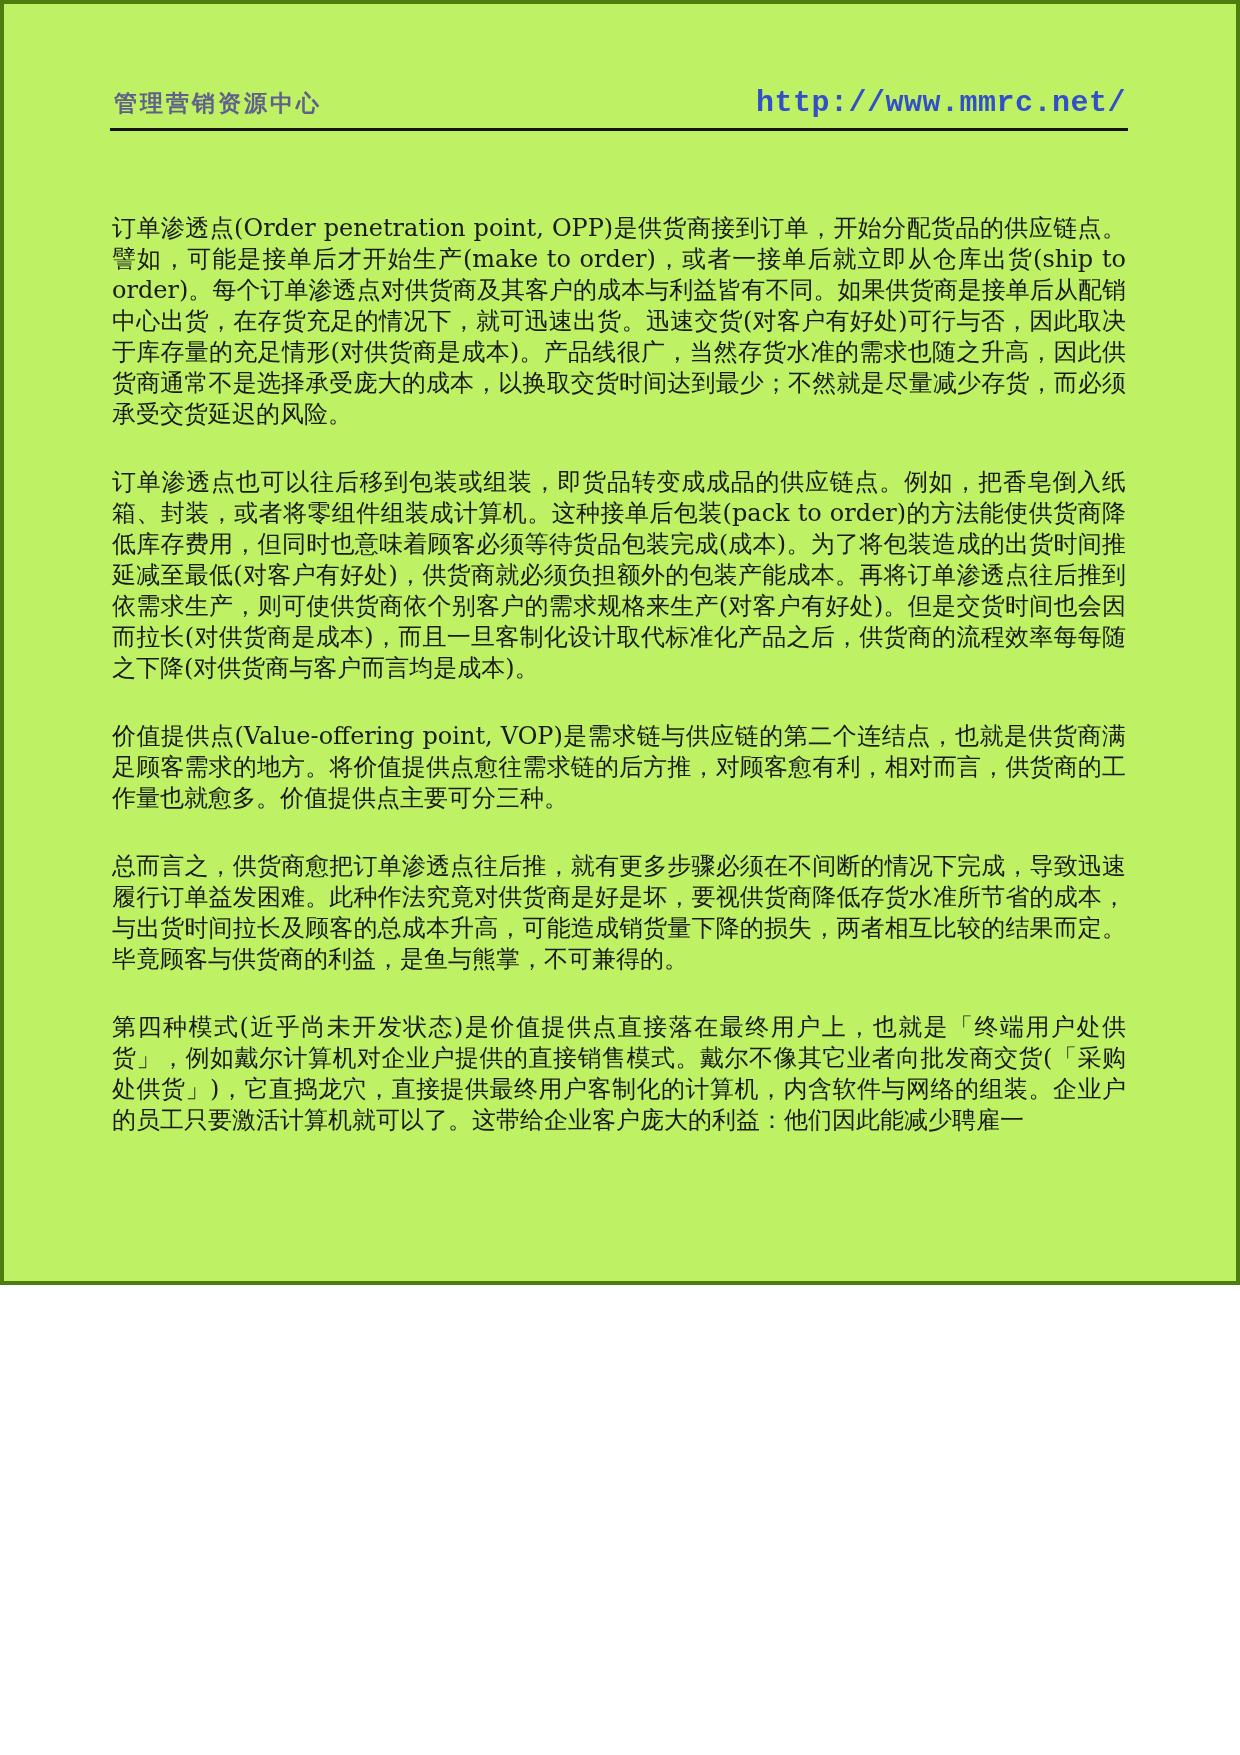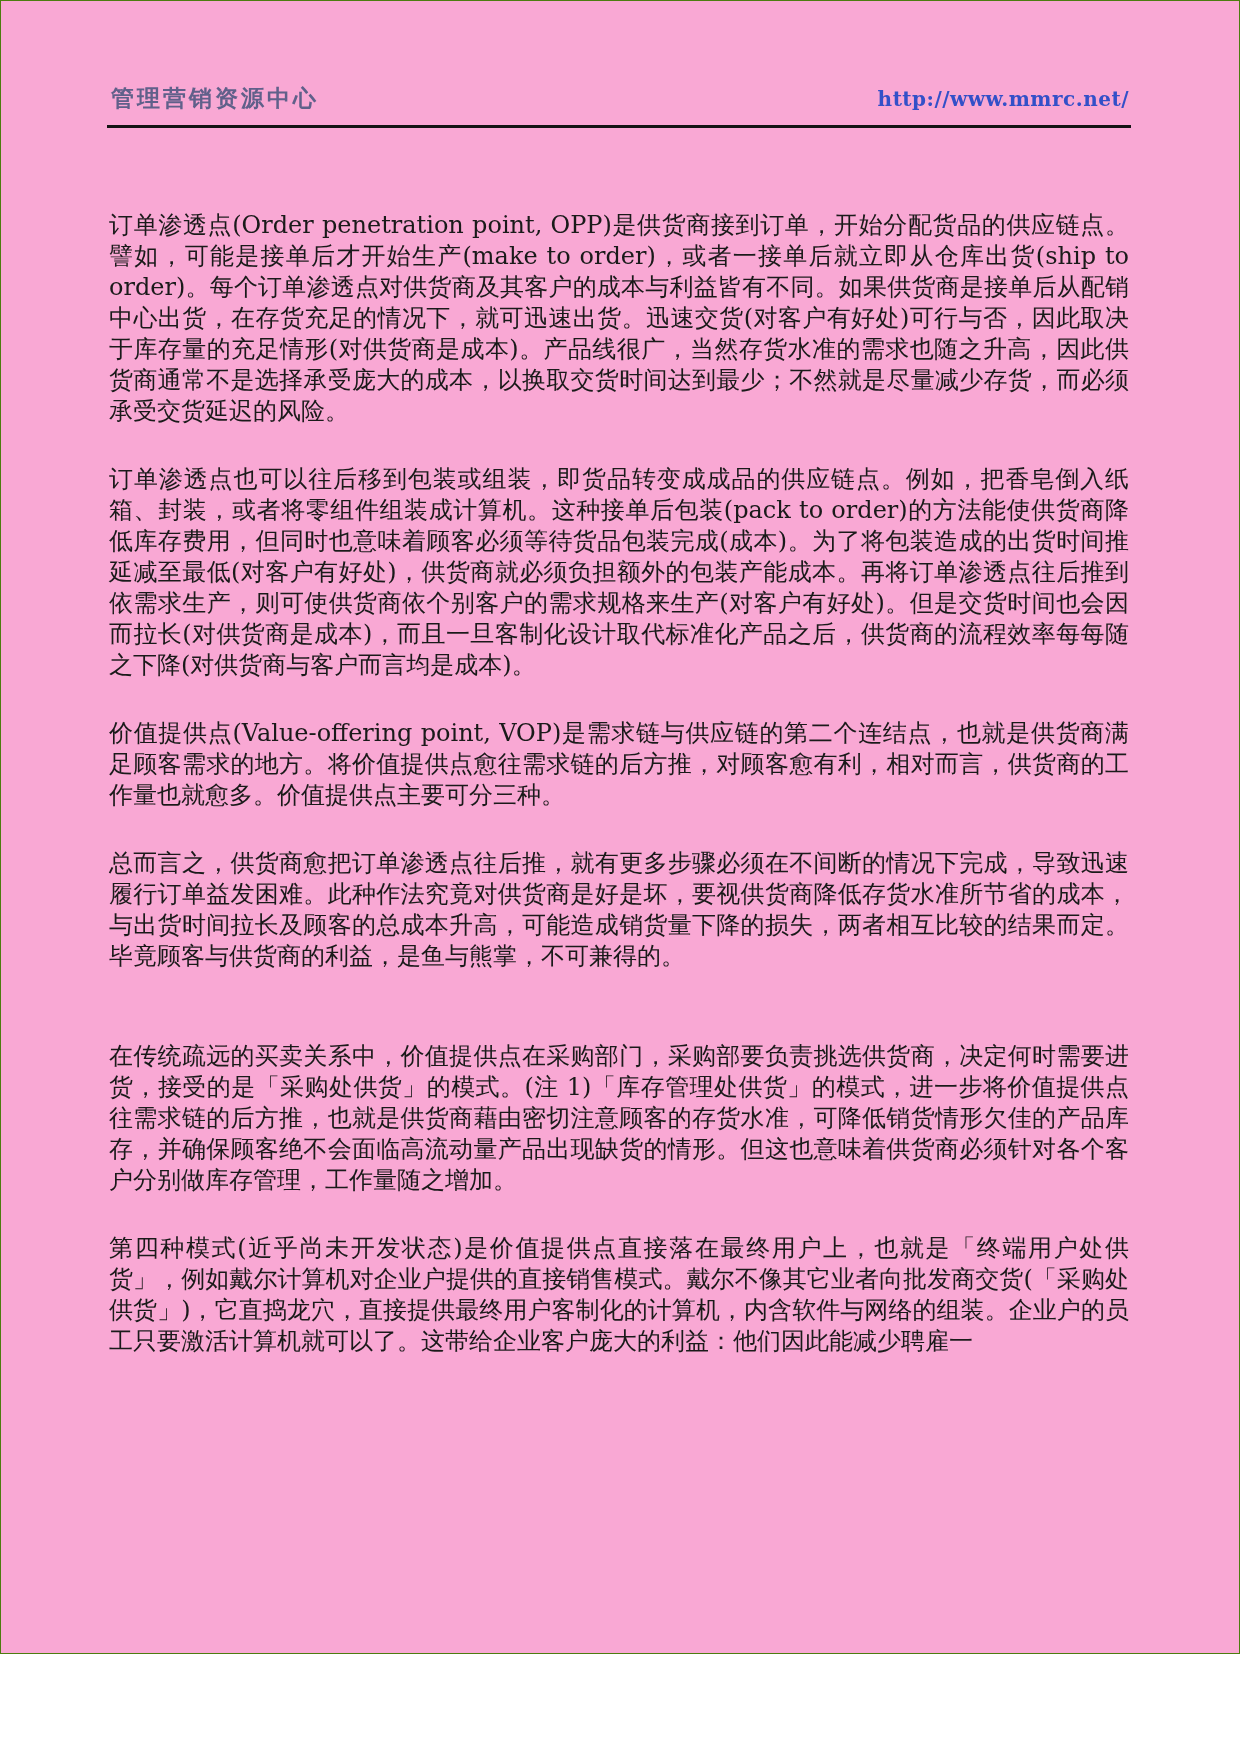--- a/index.html
+++ b/index.html
@@ -3,23 +3,23 @@
 <meta charset="utf-8">
 <style>
   html, body {
     margin: 0;
     padding: 0;
     background: #ffffff;
   }
   .page {
     position: relative;
     width: 1240px;
-    height: 1654px;
-    background: #f9a8d4;
-    border: 1px solid #4d7c0f;
+    height: 1285px;
+    background: #bef264;
+    border: 4px solid #4d7c0f;
     box-sizing: border-box;
     overflow: hidden;
     font-family: "DejaVu Serif", "Liberation Serif", serif;
   }
   .header {
     position: absolute;
     left: 110px;
     right: 110px;
     top: 82px;
     display: flex;
@@ -33,25 +33,26 @@
     color: #60608a;
     font-weight: 600;
   }
   .brand-en {
     font-size: 24px;
     color: #5d5d82;
     font-weight: 700;
     letter-spacing: 0.5px;
   }
   .brand-url {
-    font-size: 20px;
+    font-size: 30px;
     font-weight: 700;
     color: #3350c8;
     text-decoration: none;
     letter-spacing: 0.5px;
+    font-family: Liberation Mono, monospace;
   }
   .header-rule {
     position: absolute;
     left: 106px;
     right: 108px;
     top: 124px;
     height: 3px;
     background: #141414;
   }
   .body-text {
@@ -82,17 +83,16 @@
     <a class="brand-url" href="#">http://www.mmrc.net/</a>
   </header>
 
   <div class="header-rule"></div>
 
   <main class="body-text" id="paragraphs">
       <p>订单渗透点(Order penetration point, OPP)是供货商接到订单，开始分配货品的供应链点。譬如，可能是接单后才开始生产(make to order)，或者一接单后就立即从仓库出货(ship to order)。每个订单渗透点对供货商及其客户的成本与利益皆有不同。如果供货商是接单后从配销中心出货，在存货充足的情况下，就可迅速出货。迅速交货(对客户有好处)可行与否，因此取决于库存量的充足情形(对供货商是成本)。产品线很广，当然存货水准的需求也随之升高，因此供货商通常不是选择承受庞大的成本，以换取交货时间达到最少；不然就是尽量减少存货，而必须承受交货延迟的风险。</p>
       <p>订单渗透点也可以往后移到包装或组装，即货品转变成成品的供应链点。例如，把香皂倒入纸箱、封装，或者将零组件组装成计算机。这种接单后包装(pack to order)的方法能使供货商降低库存费用，但同时也意味着顾客必须等待货品包装完成(成本)。为了将包装造成的出货时间推延减至最低(对客户有好处)，供货商就必须负担额外的包装产能成本。再将订单渗透点往后推到依需求生产，则可使供货商依个别客户的需求规格来生产(对客户有好处)。但是交货时间也会因而拉长(对供货商是成本)，而且一旦客制化设计取代标准化产品之后，供货商的流程效率每每随之下降(对供货商与客户而言均是成本)。</p>
       <p>价值提供点(Value-offering point, VOP)是需求链与供应链的第二个连结点，也就是供货商满足顾客需求的地方。将价值提供点愈往需求链的后方推，对顾客愈有利，相对而言，供货商的工作量也就愈多。价值提供点主要可分三种。</p>
       <p>总而言之，供货商愈把订单渗透点往后推，就有更多步骤必须在不间断的情况下完成，导致迅速履行订单益发困难。此种作法究竟对供货商是好是坏，要视供货商降低存货水准所节省的成本，与出货时间拉长及顾客的总成本升高，可能造成销货量下降的损失，两者相互比较的结果而定。毕竟顾客与供货商的利益，是鱼与熊掌，不可兼得的。</p>
-      <p class="gap-before">在传统疏远的买卖关系中，价值提供点在采购部门，采购部要负责挑选供货商，决定何时需要进货，接受的是「采购处供货」的模式。(注 1)「库存管理处供货」的模式，进一步将价值提供点往需求链的后方推，也就是供货商藉由密切注意顾客的存货水准，可降低销货情形欠佳的产品库存，并确保顾客绝不会面临高流动量产品出现缺货的情形。但这也意味着供货商必须针对各个客户分别做库存管理，工作量随之增加。</p>
       <p>第四种模式(近乎尚未开发状态)是价值提供点直接落在最终用户上，也就是「终端用户处供货」，例如戴尔计算机对企业户提供的直接销售模式。戴尔不像其它业者向批发商交货(「采购处供货」)，它直捣龙穴，直接提供最终用户客制化的计算机，内含软件与网络的组装。企业户的员工只要激活计算机就可以了。这带给企业客户庞大的利益：他们因此能减少聘雇一</p>
     </main>
 
 </div>
 
 </body></html>

